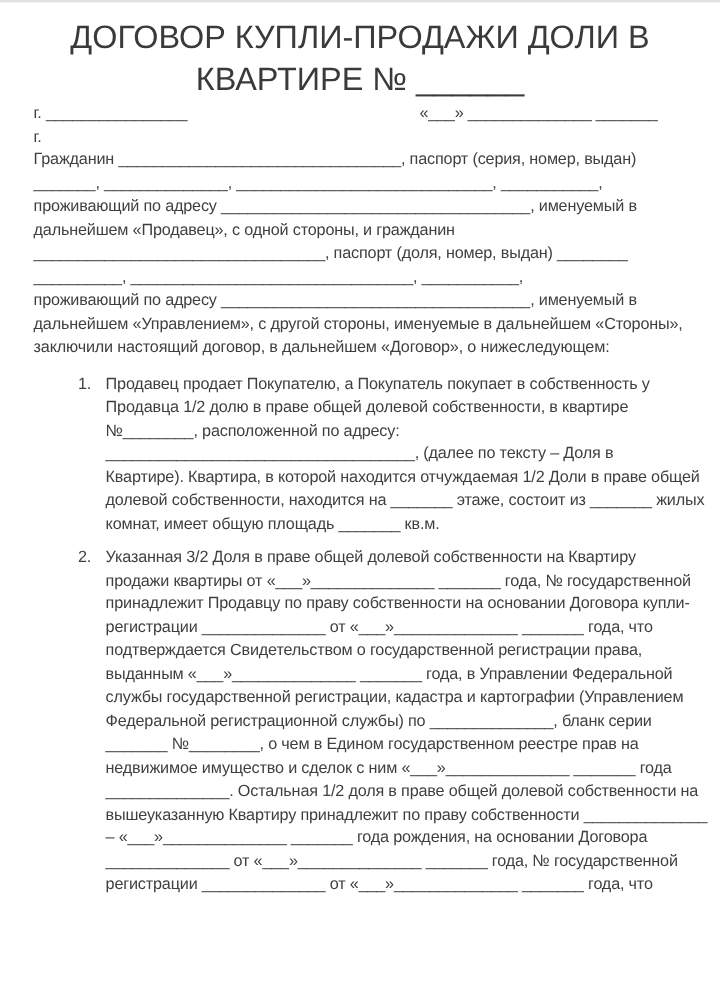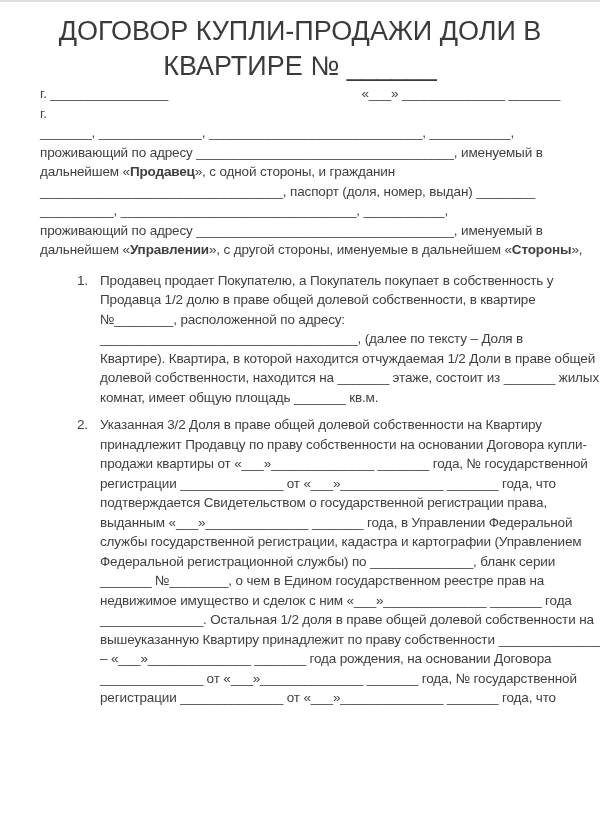--- a/index.html
+++ b/index.html
@@ -1,21 +1,21 @@
 <!DOCTYPE html>
 <html><head>
 <meta charset="utf-8">
 <style>
   html,body{margin:0;padding:0;background:#fff;}
   .page{
     position:relative;
     width:600px;height:830px;
     background:#ffffff;
     box-sizing:border-box;
-    padding:0 40px;
+    padding:0 28px;
     overflow:hidden;
     font-family:"Liberation Sans","DejaVu Sans",sans-serif;
     font-size:13.5px;
     line-height:19.5px;
     color:#3f3f3f;
     letter-spacing:-0.15px;
   }
   .top-border{
     position:absolute;top:0;left:0;
     width:600px;height:2px;
@@ -31,21 +31,21 @@
     letter-spacing:0;
   }
   .title-line{display:block;white-space:nowrap;}
   .dateline{
     display:flex;
     justify-content:space-between;
     width:520px;
     white-space:nowrap;
   }
   .line{white-space:nowrap;}
-  .b{font-weight:700;}
+  .b{font-weight:400;}
   .paragraph{margin:0;}
   .clauses{margin-top:11px;}
   .clause{display:flex;align-items:flex-start;}
   .clause + .clause{margin-top:8px;}
   .clause-num{flex:none;width:23px;margin-left:37px;}
   .clause-text{flex:none;}
 </style>
 </head>
 <body>
 
@@ -57,27 +57,29 @@
     <span class="title-line">КВАРТИРЕ № ______</span>
   </h1>
 
   <div class="dateline">
     <span>г. ________________</span>
     <span>«___» ______________ _______</span>
   </div>
   <div class="line">г.</div>
 
   <div class="paragraph">
+    <div class="line">Гражданин ________________________________, паспорт (серия, номер, выдан)</div>
     <div class="line">_______, ______________, _____________________________, ___________,</div>
     <div class="line">проживающий по адресу ___________________________________, именуемый в</div>
     <div class="line"><span>дальнейшем «</span><span class="b">Продавец</span><span>», с одной стороны, и гражданин</span></div>
     <div class="line">_________________________________, паспорт (доля, номер, выдан) ________</div>
     <div class="line">__________, ________________________________, ___________,</div>
     <div class="line">проживающий по адресу ___________________________________, именуемый в</div>
-    <div class="line"><span>дальнейшем «</span><span class="b">Управлении</span><span>», с другой стороны, именуемые в дальнейшем «</span><span class="b">Стороны</span><span>»,</span></div>
+    <div class="line"><span>дальнейшем «</span><span class="b">Управлением</span><span>», с другой стороны, именуемые в дальнейшем «</span><span class="b">Стороны</span><span>»,</span></div>
+    <div class="line">заключили настоящий договор, в дальнейшем «Договор», о нижеследующем:</div>
   </div>
 
   <div class="clauses">
 
     <div class="clause">
       <div class="clause-num">1.</div>
       <div class="clause-text">
         <div class="line">Продавец продает Покупателю, а Покупатель покупает в собственность у</div>
         <div class="line">Продавца 1/2 долю в праве общей долевой собственности, в квартире</div>
         <div class="line">№________, расположенной по адресу:</div>
@@ -85,22 +87,22 @@
         <div class="line">Квартире). Квартира, в которой находится отчуждаемая 1/2 Доли в праве общей</div>
         <div class="line">долевой собственности, находится на _______ этаже, состоит из _______ жилых</div>
         <div class="line">комнат, имеет общую площадь _______ кв.м.</div>
       </div>
     </div>
 
     <div class="clause">
       <div class="clause-num">2.</div>
       <div class="clause-text">
         <div class="line">Указанная 3/2 Доля в праве общей долевой собственности на Квартиру</div>
+        <div class="line">продажи квартиры от «___»______________ _______ года, № государственной</div>
         <div class="line">принадлежит Продавцу по праву собственности на основании Договора купли-</div>
-        <div class="line">продажи квартиры от «___»______________ _______ года, № государственной</div>
         <div class="line">регистрации ______________ от «___»______________ _______ года, что</div>
         <div class="line">подтверждается Свидетельством о государственной регистрации права,</div>
         <div class="line">выданным «___»______________ _______ года, в Управлении Федеральной</div>
         <div class="line">службы государственной регистрации, кадастра и картографии (Управлением</div>
         <div class="line">Федеральной регистрационной службы) по ______________, бланк серии</div>
         <div class="line">_______ №________, о чем в Едином государственном реестре прав на</div>
         <div class="line">недвижимое имущество и сделок с ним «___»______________ _______ года</div>
         <div class="line">______________. Остальная 1/2 доля в праве общей долевой собственности на</div>
         <div class="line">вышеуказанную Квартиру принадлежит по праву собственности ______________</div>
         <div class="line">– «___»______________ _______ года рождения, на основании Договора</div>

